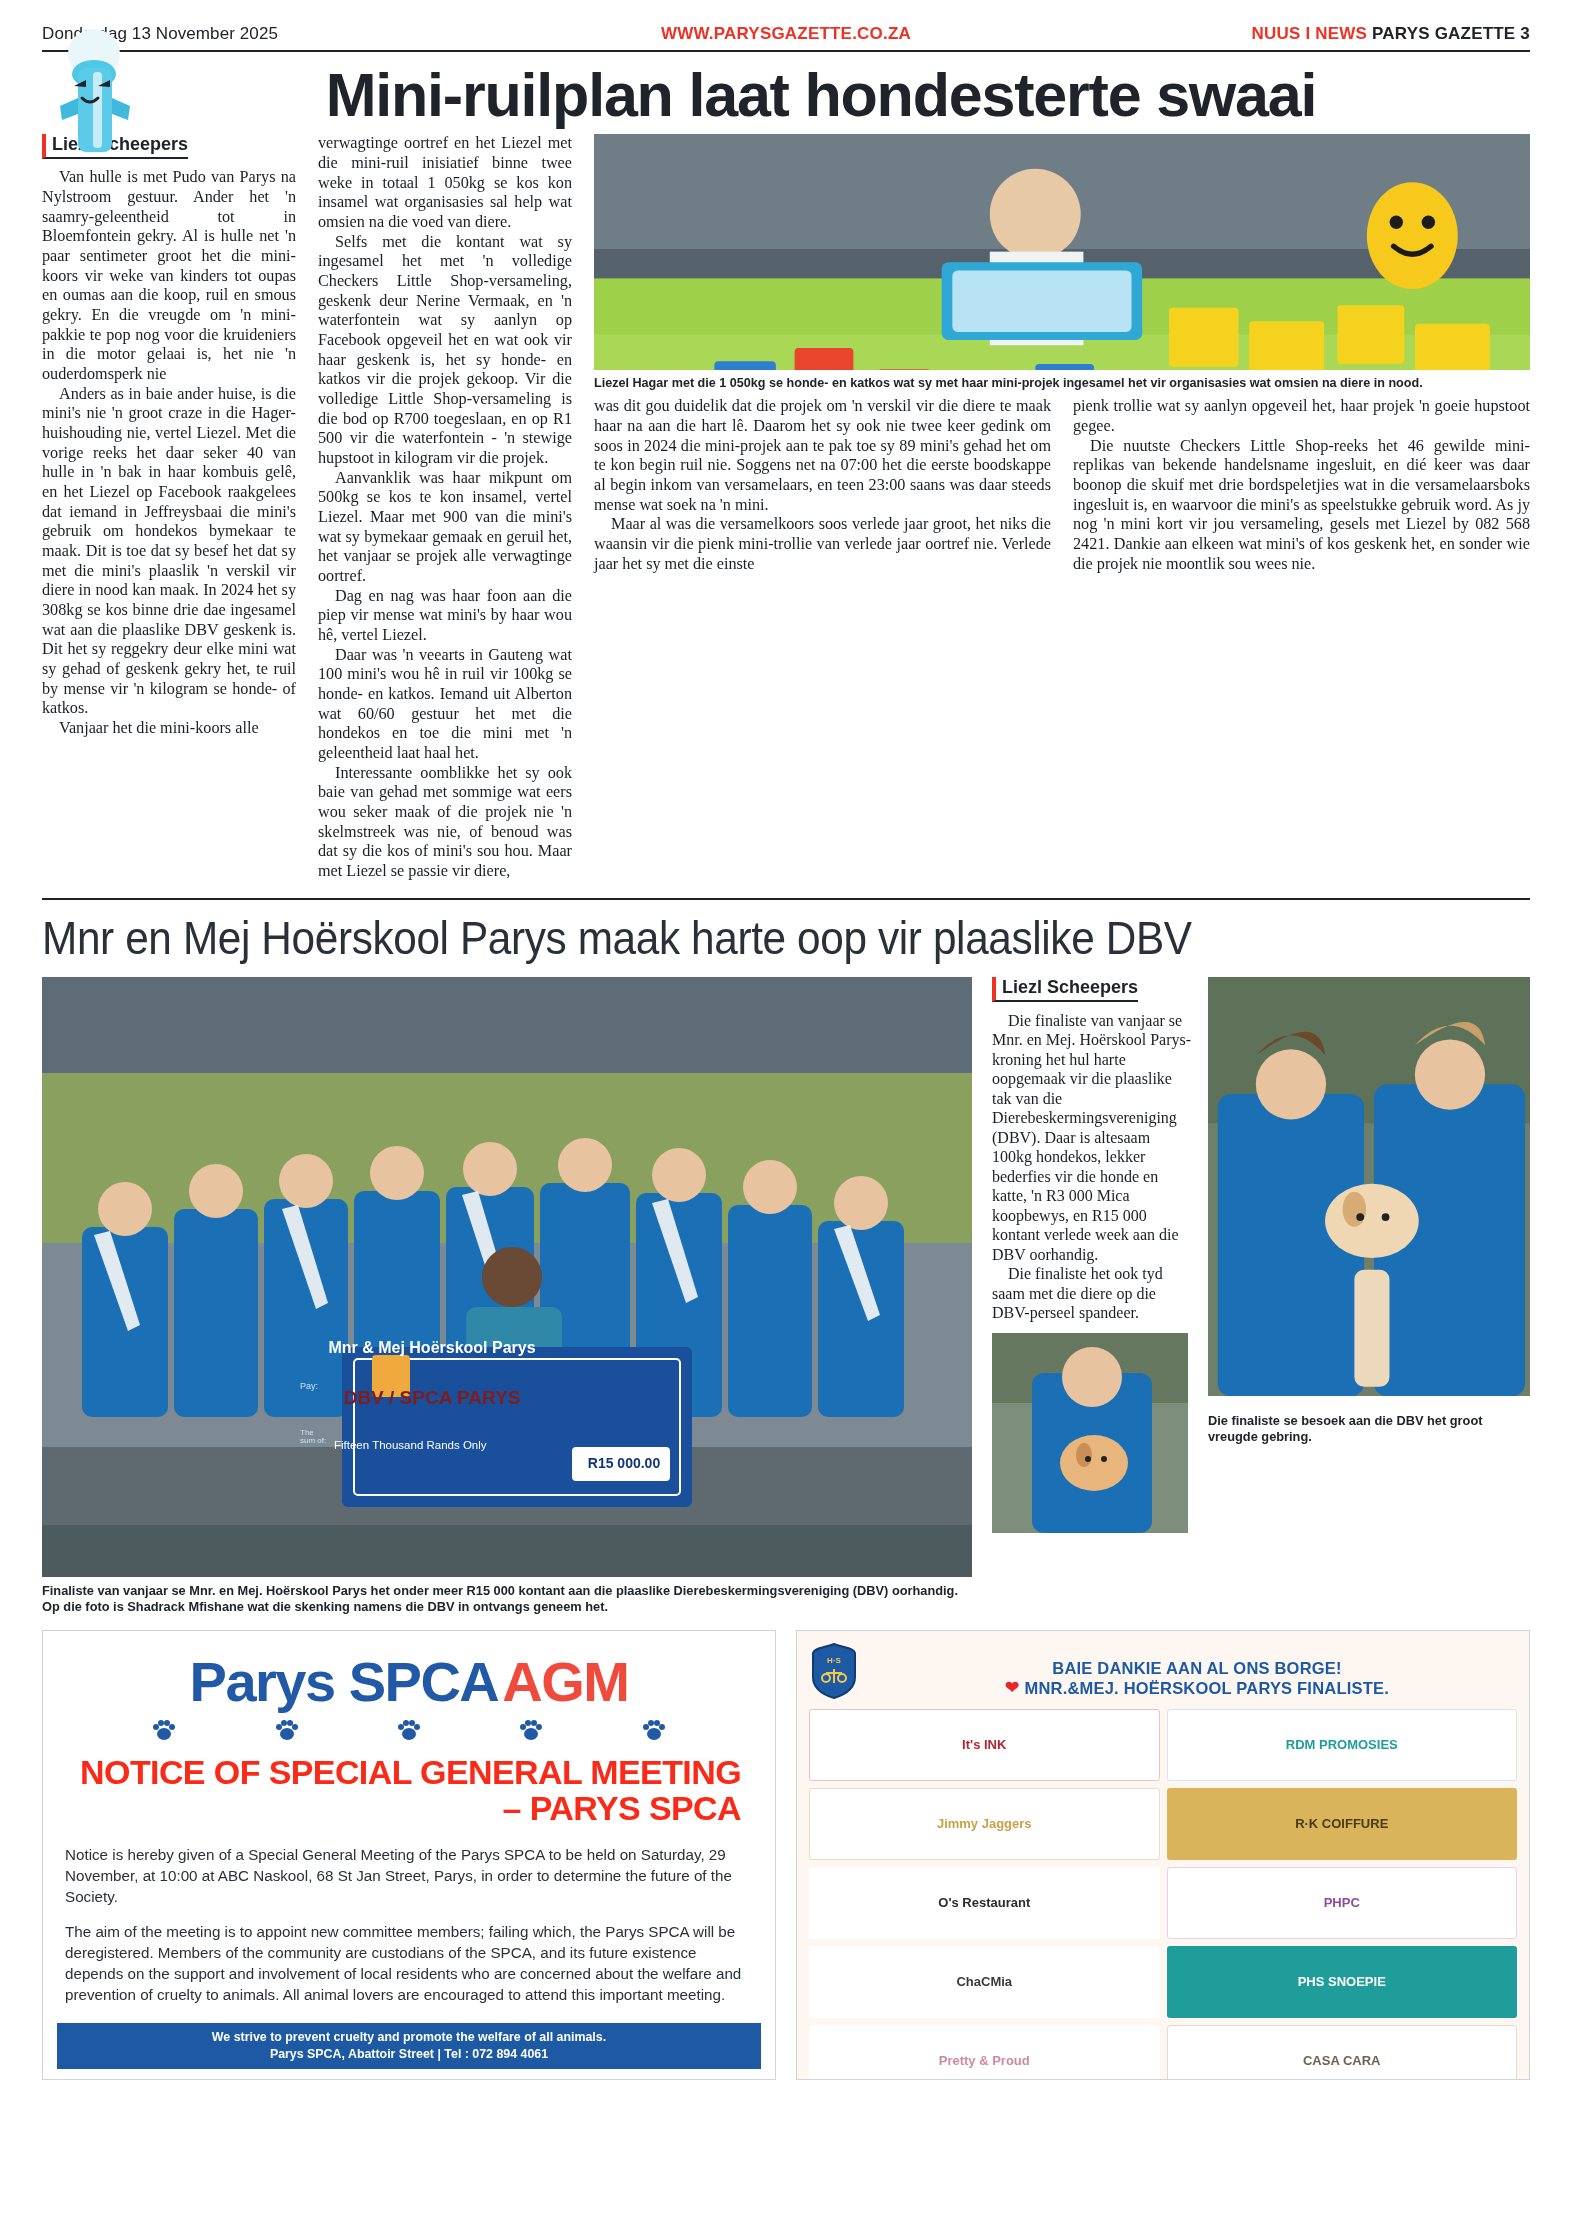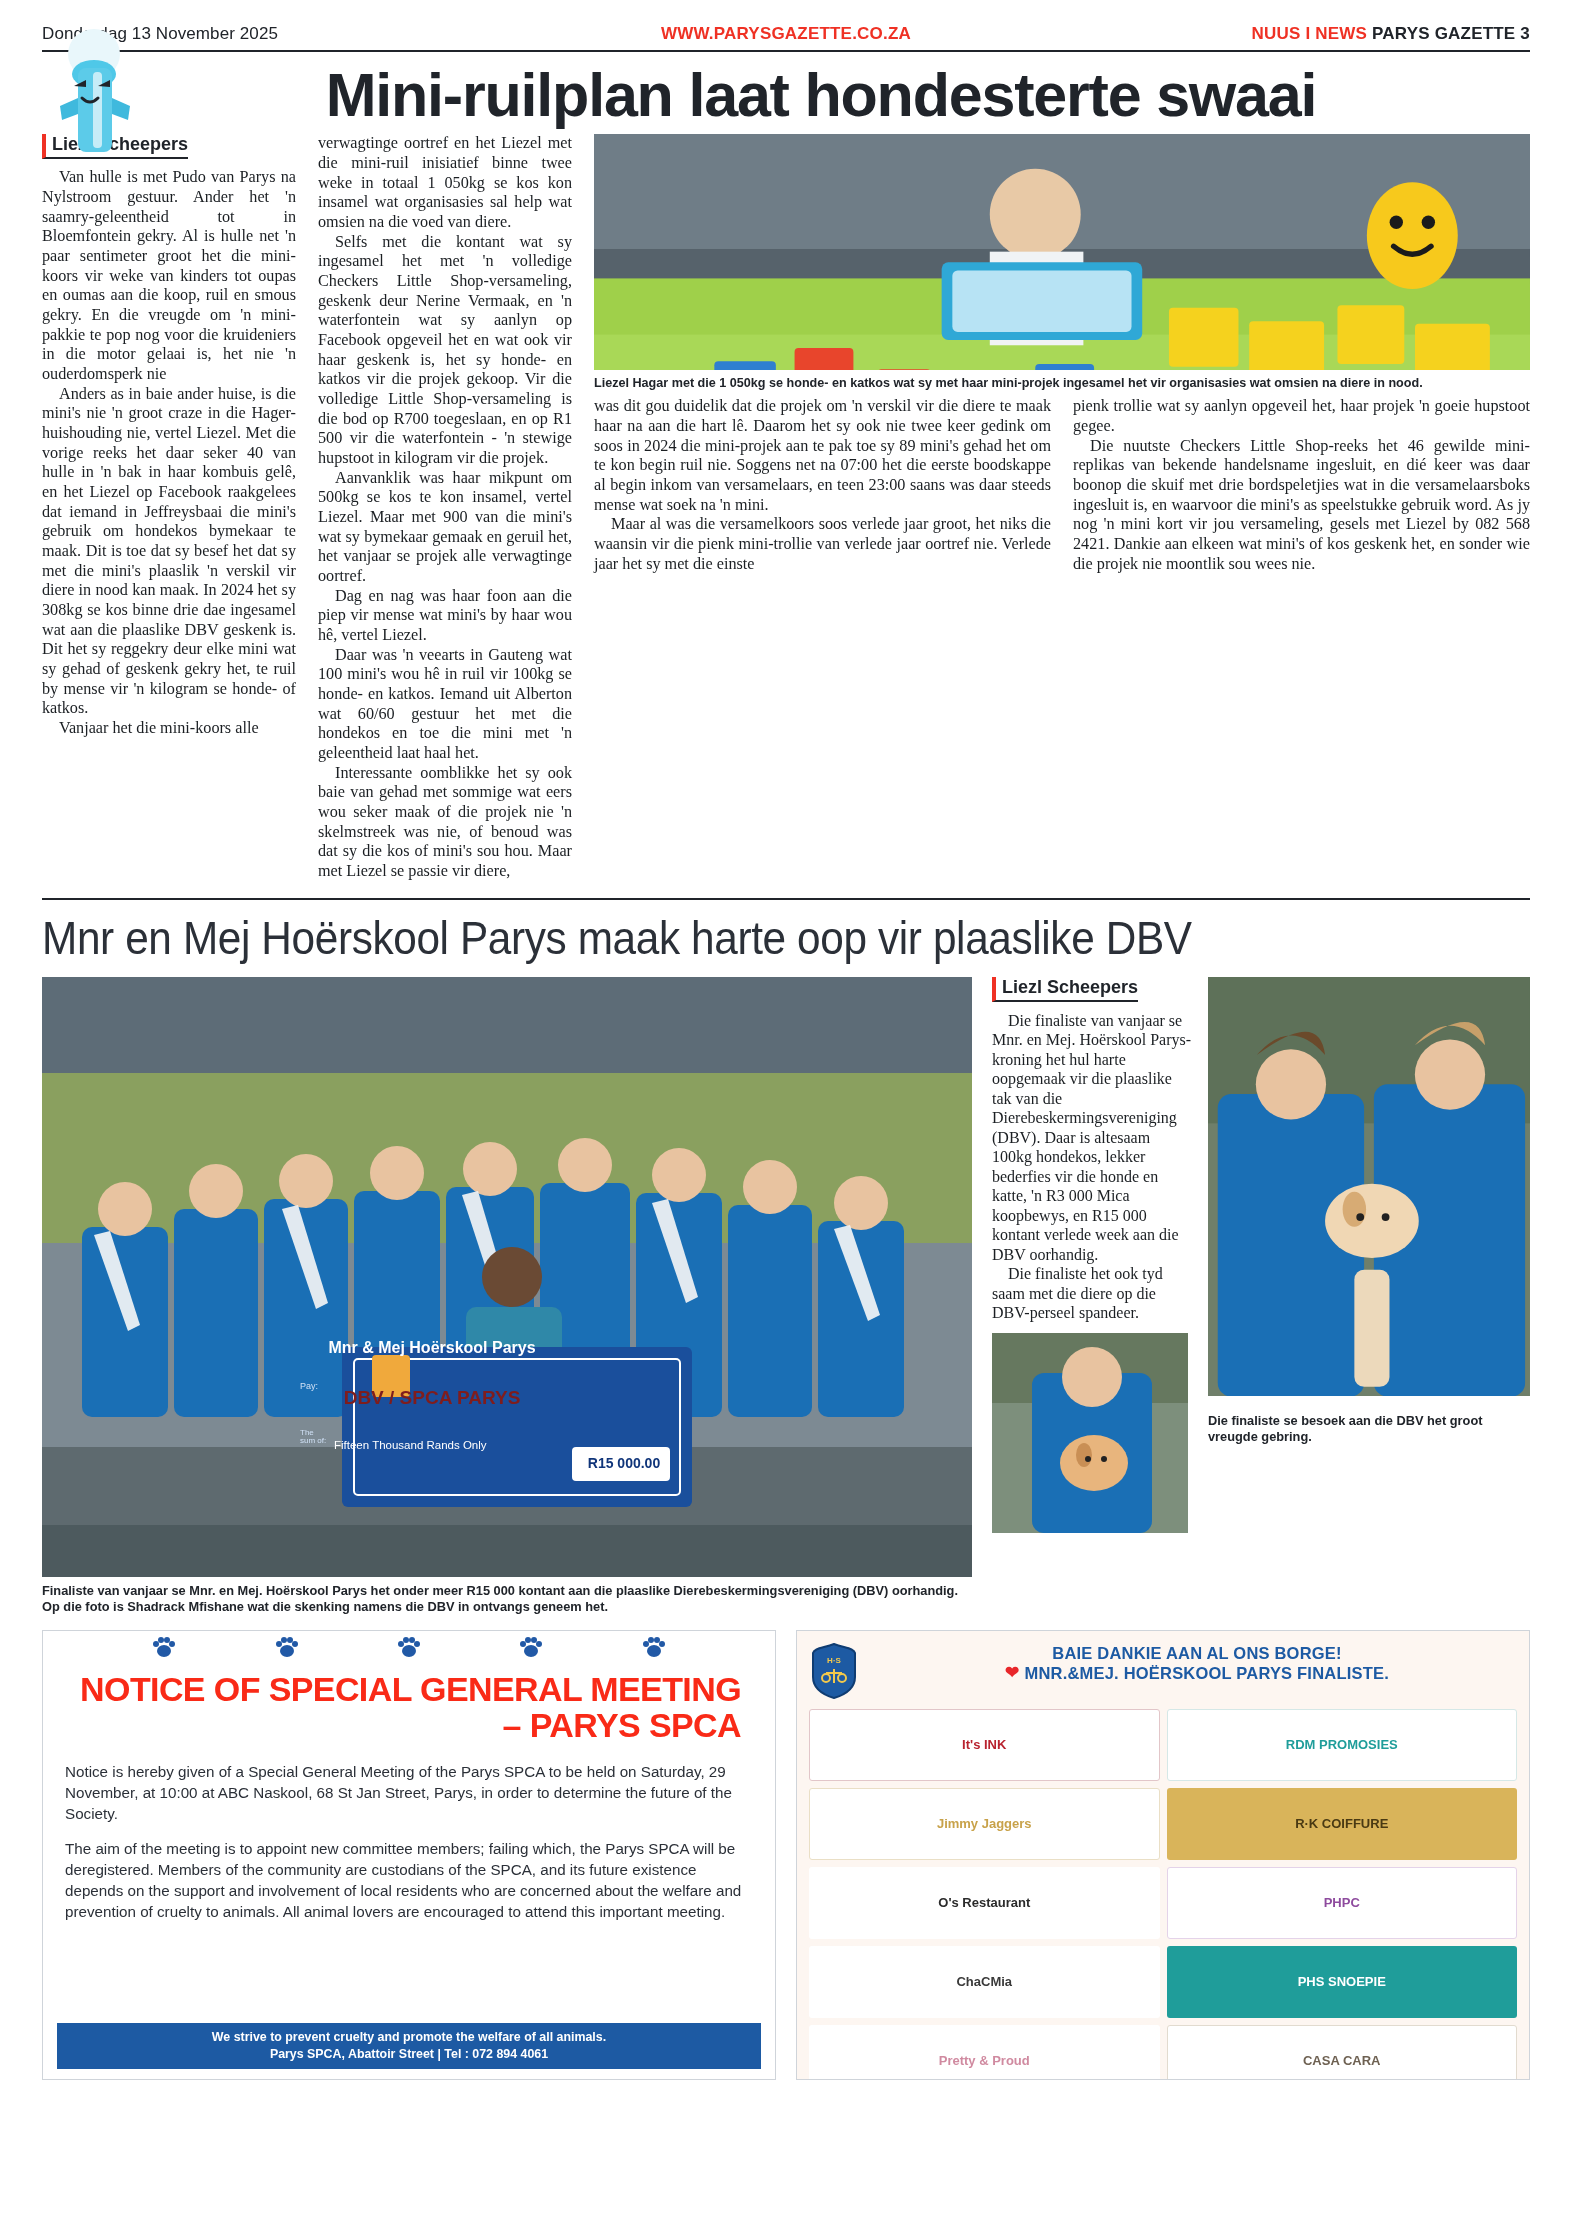--- a/index.html
+++ b/index.html
@@ -110,21 +110,21 @@
     letter-spacing:-.6px; margin:12px 34px 0 18px;
   }
   .notice-body { font-family:"Liberation Sans", sans-serif; font-size:15.2px; line-height:1.38;
                  color:#2b3038; margin:18px 22px 0 22px; }
   .notice-body p { margin:0 0 14px 0; }
   .spca-foot { position:absolute; left:14px; right:14px; bottom:10px; background:#1d5aa3; color:#fff;
                font-family:"Liberation Sans", sans-serif; font-weight:bold; font-size:12.4px;
                text-align:center; padding:6px 4px; line-height:1.35; }
 
   
-  .sp-head { display:flex; align-items:flex-start; gap:8px; padding:12px 0 4px 14px; }
+  .sp-head { display:flex; align-items:flex-end; gap:8px; padding:12px 0 4px 14px; }
   .sp-crest { width:46px; height:56px; flex:0 0 46px; }
   .sp-titles { flex:1; text-align:center; font-family:"Liberation Sans", sans-serif; font-weight:bold;
                color:#1d5aa3; font-size:16.5px; line-height:1.22; letter-spacing:.2px; }
   .sp-titles .l2 { display:flex; align-items:center; justify-content:center; gap:5px; }
   .heart { color:#e8262a; font-size:17px; }
   .sp-grid { display:grid; grid-template-columns:repeat(2,1fr); gap:7px; padding:6px 12px 12px 12px; }
   .logo-cell { height:72px; border-radius:3px; display:flex; align-items:center; justify-content:center;
                font-family:"Liberation Sans", sans-serif; font-weight:bold; text-align:center;
                font-size:13px; line-height:1.1; overflow:hidden; padding:3px; }
 
@@ -352,20 +352,24 @@
           </div>
           <div class="capbig">Die finaliste se besoek aan die DBV het groot vreugde gebring.</div>
         </div>
       </div>
     </div>
   </div>
 
   <div class="ads">
 
     <div class="adL">
+      <div class="spca-logo">
+        <span class="t blue">Parys SPCA</span>
+        <span class="t red">AGM</span>
+      </div>
       <div class="paws">
         <svg width="26" height="26" viewBox="0 0 26 26">
             <g fill="#2159a6">
               <ellipse cx="13" cy="18" rx="7" ry="6"></ellipse>
               <circle cx="5" cy="11" r="3"></circle>
               <circle cx="10" cy="7" r="3"></circle>
               <circle cx="16" cy="7" r="3"></circle>
               <circle cx="21" cy="11" r="3"></circle>
             </g>
           </svg>

